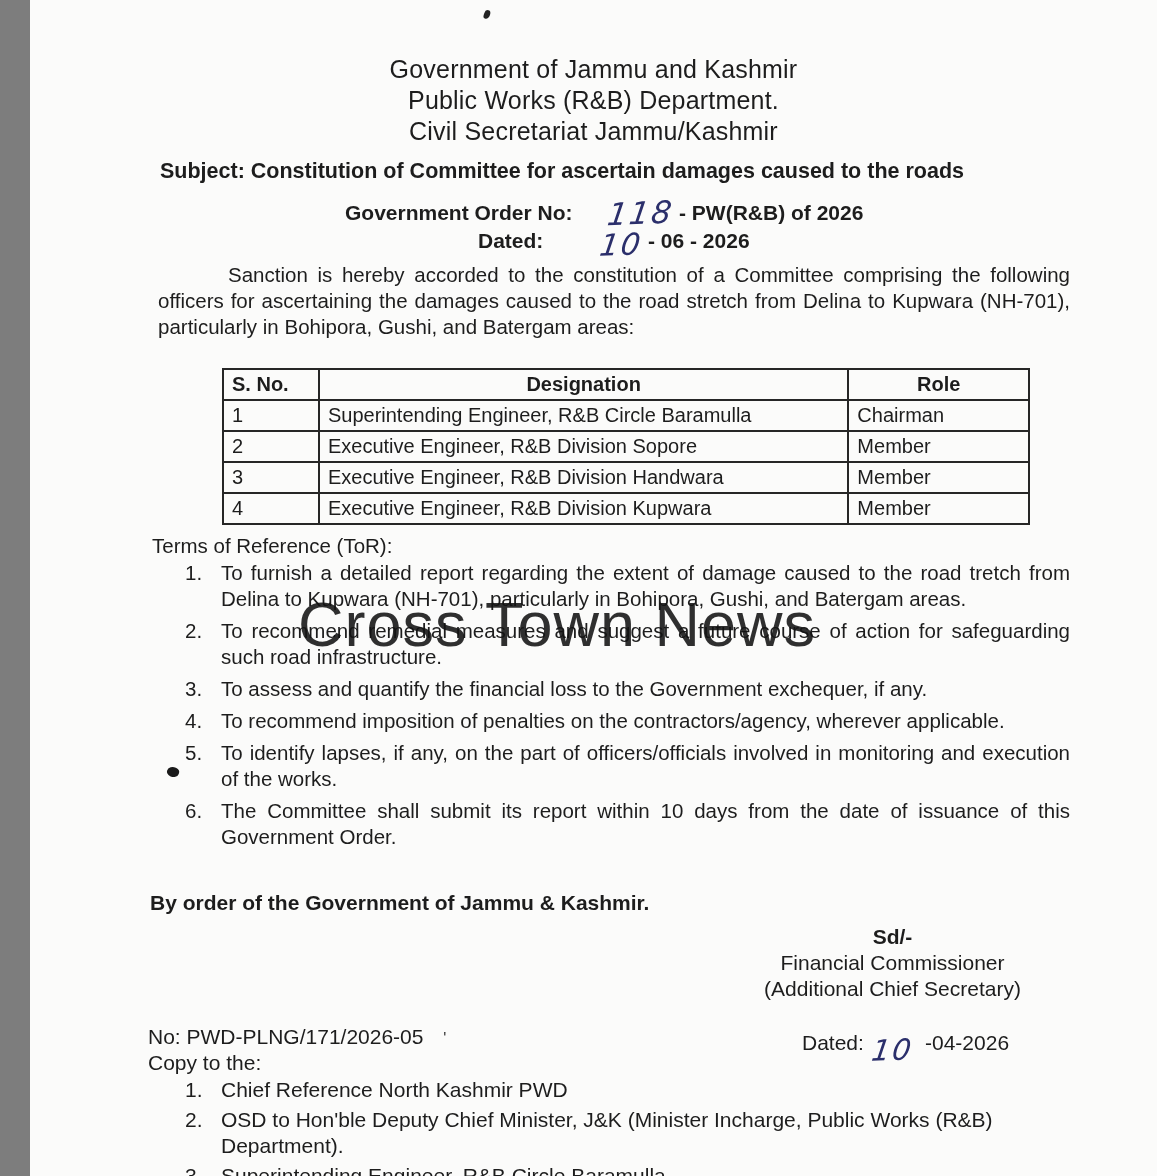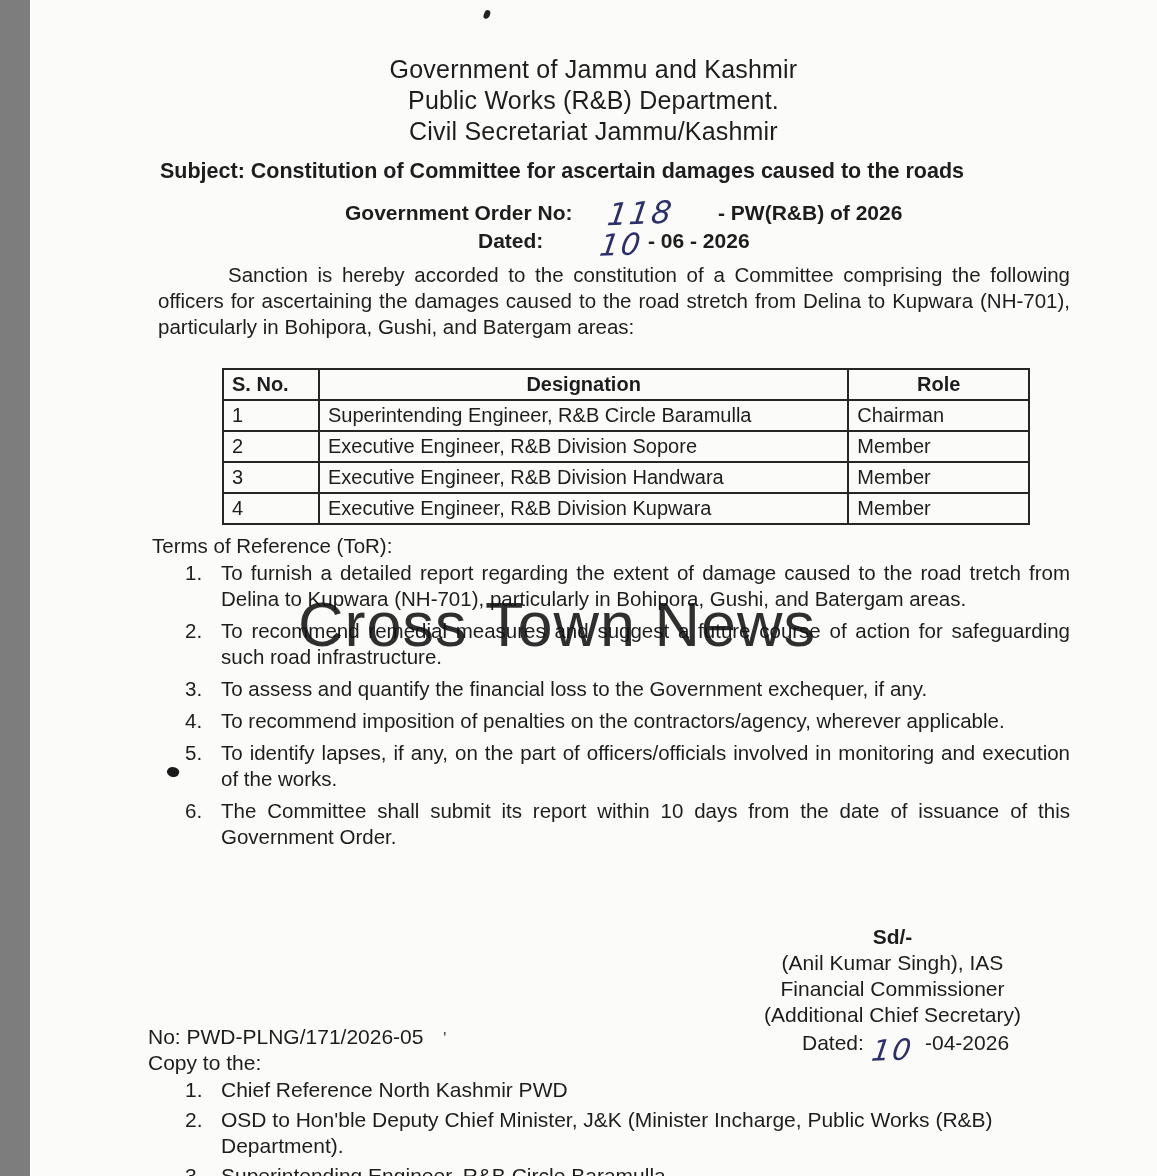--- a/index.html
+++ b/index.html
@@ -86,21 +86,21 @@
 
   <div class="abs title-line" style="top:55px;">Government of Jammu and Kashmir</div>
   <div class="abs title-line" style="top:86px;">Public Works (R&amp;B) Department.</div>
   <div class="abs title-line" style="top:117px;">Civil Secretariat Jammu/Kashmir</div>
 
   <div class="abs subject" style="top:159px;">Subject: Constitution of Committee for ascertain damages caused to the roads</div>
 
   <div class="abs" style="top:199px;left:0;width:920px;height:34px;">
     <span class="abs order-row" style="left:345px;top:2px;">Government Order No:</span>
     <span class="abs hw" style="left:608px;top:-4px;font-size:31px;">118</span>
-    <span class="abs order-row" style="left:718px;top:2px;">- PW(R&amp;B) of 2026</span>
+    <span class="abs order-row" style="left:679px;top:2px;">- PW(R&amp;B) of 2026</span>
   </div>
 
   <div class="abs" style="top:227px;left:0;width:1157px;height:34px;">
     <span class="abs order-row" style="left:478px;top:2px;">Dated:</span>
     <span class="abs hw" style="left:600px;top:0px;font-size:30px;">10</span>
     <span class="abs order-row" style="left:648px;top:2px;">- 06 - 2026</span>
   </div>
 
   <div class="abs intro" style="top:262px;">Sanction is hereby accorded to the constitution of a Committee comprising the following officers for ascertaining the damages caused to the road stretch from Delina to Kupwara (NH-701), particularly in Bohipora, Gushi, and Batergam areas:</div>
 
@@ -162,24 +162,24 @@
       <span class="txt">To identify lapses, if any, on the part of officers/officials involved in monitoring and execution of the works.</span>
     </div>
     <div class="num-item">
       <span class="num">6.</span>
       <span class="txt">The Committee shall submit its report within 10 days from the date of issuance of this Government Order.</span>
     </div>
   </div>
 
   <div class="abs ink-blot" style="left:167px;top:767px;"></div>
 
+  <div class="abs by-order" style="top:891px;">By order of the Government of Jammu &amp; Kashmir.</div>
 
   <div class="abs sig-block" style="top:924px;">
     <div class="bold">Sd/-</div>
-    <div>(Anil Kumar Singh), IAS</div>
     <div>Financial Commissioner</div>
     <div>(Additional Chief Secretary)</div>
   </div>
 
   <div class="abs" style="top:1029px;left:0;width:1157px;height:36px;">
     <span class="abs sig-dated" style="left:802px;top:2px;">Dated:</span>
     <span class="abs hw" style="left:872px;top:4px;font-size:29px;">10</span>
     <span class="abs sig-dated" style="left:925px;top:2px;">-04-2026</span>
   </div>
 

